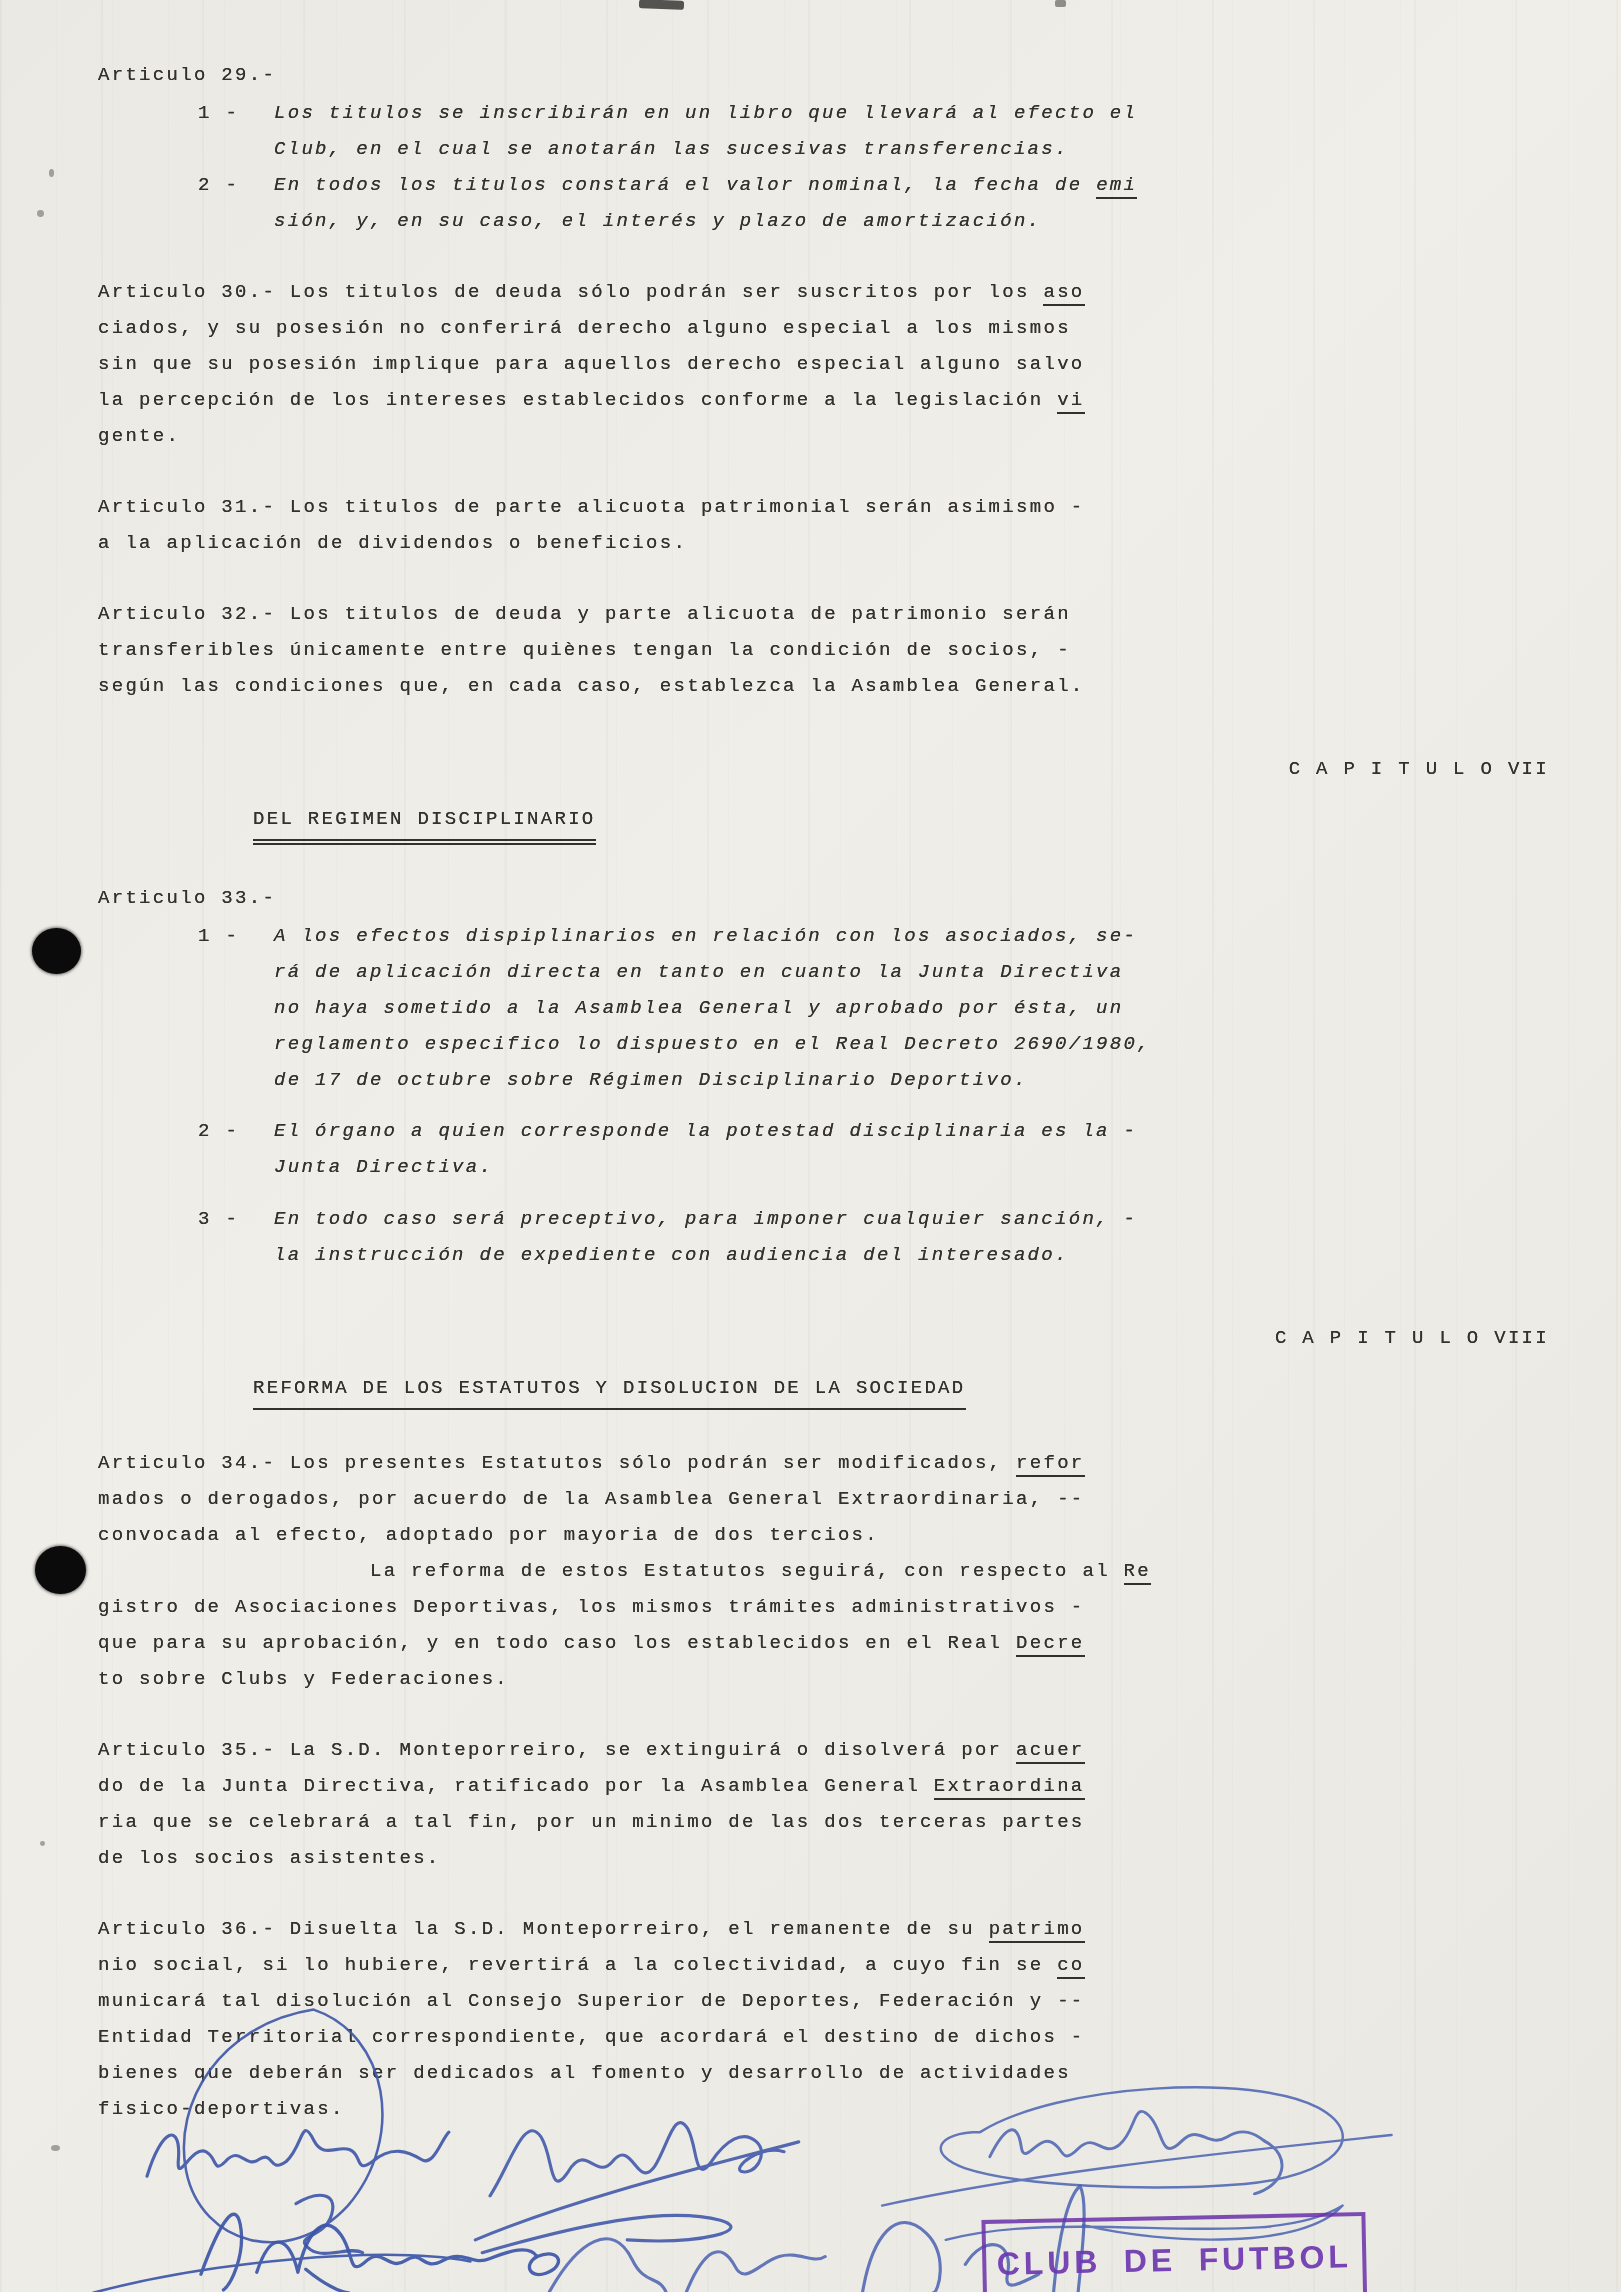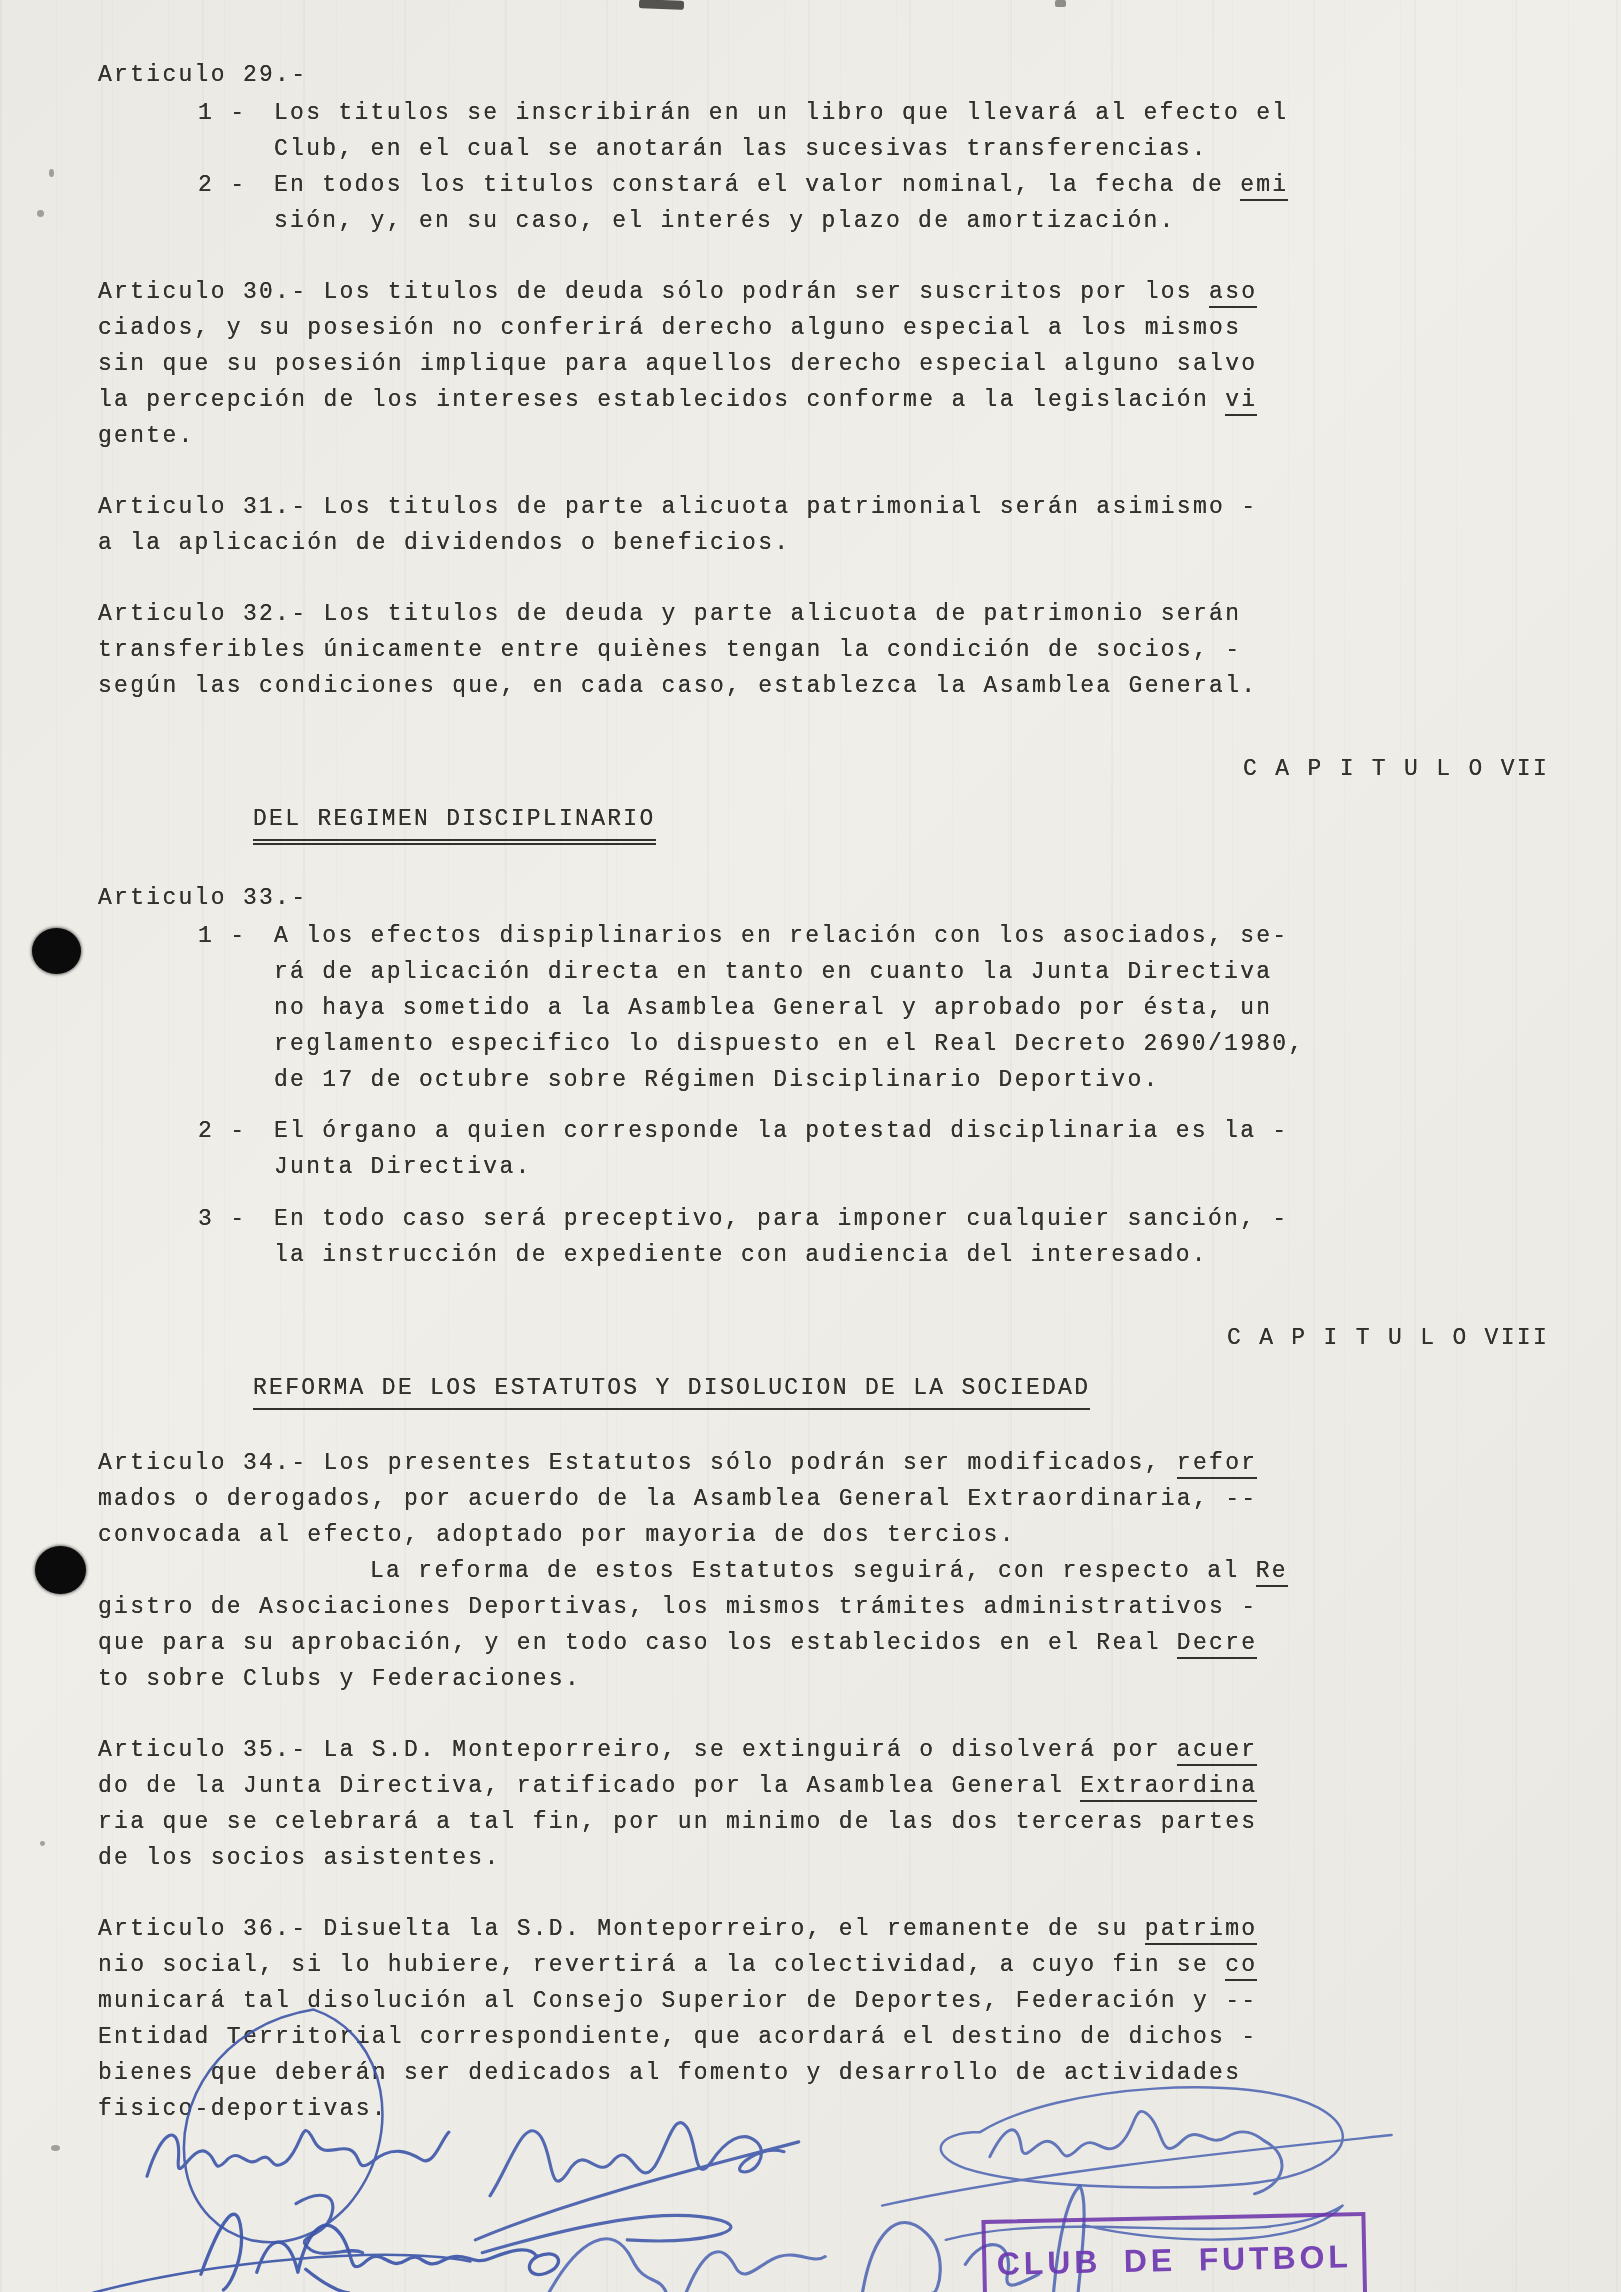--- a/index.html
+++ b/index.html
@@ -10,30 +10,30 @@
     color:#33312e;
   }
   
   .page::before{
     content:"";position:absolute;inset:0;pointer-events:none;
     background:repeating-linear-gradient(90deg,rgba(70,70,64,.035) 0 2px,transparent 2px 101px),
                repeating-linear-gradient(90deg,rgba(70,70,64,.02) 0 1px,transparent 1px 56px);
   }
   .text-layer{
     position:absolute;left:98px;top:57px;width:1451px;
-    font-size:23px;line-height:36px;letter-spacing:2.3px;
+    font-size:19px;line-height:36px;letter-spacing:2.3px;
     text-shadow:0 0 0.5px rgba(40,38,34,.85);
   }
   .block{margin-top:35px;}
   .block:first-child{margin-top:0;}
   .numbered-item{display:flex;margin-top:15.7px;}
   .article-heading + .numbered-item{margin-top:2px;}
   .numbered-item.tight{margin-top:0;}
   .num{flex:0 0 76px;margin-left:100px;}
-  .ibody{flex:1;}
+  .ibody{flex:1;font-style:italic;}
   .chapter{margin-top:47px;padding-left:475px;text-align:right;}
   .section-title{
     margin-top:13.7px;margin-left:155px;width:fit-content;
     border-bottom:2.9px solid #33312e;padding-bottom:2px;
   }
   .section-title.dbl{border-bottom:6.9px double #33312e;}
   .ln.ind{padding-left:272px;}
   .u{border-bottom:2.9px solid currentColor;padding-bottom:1px;}
 
   

